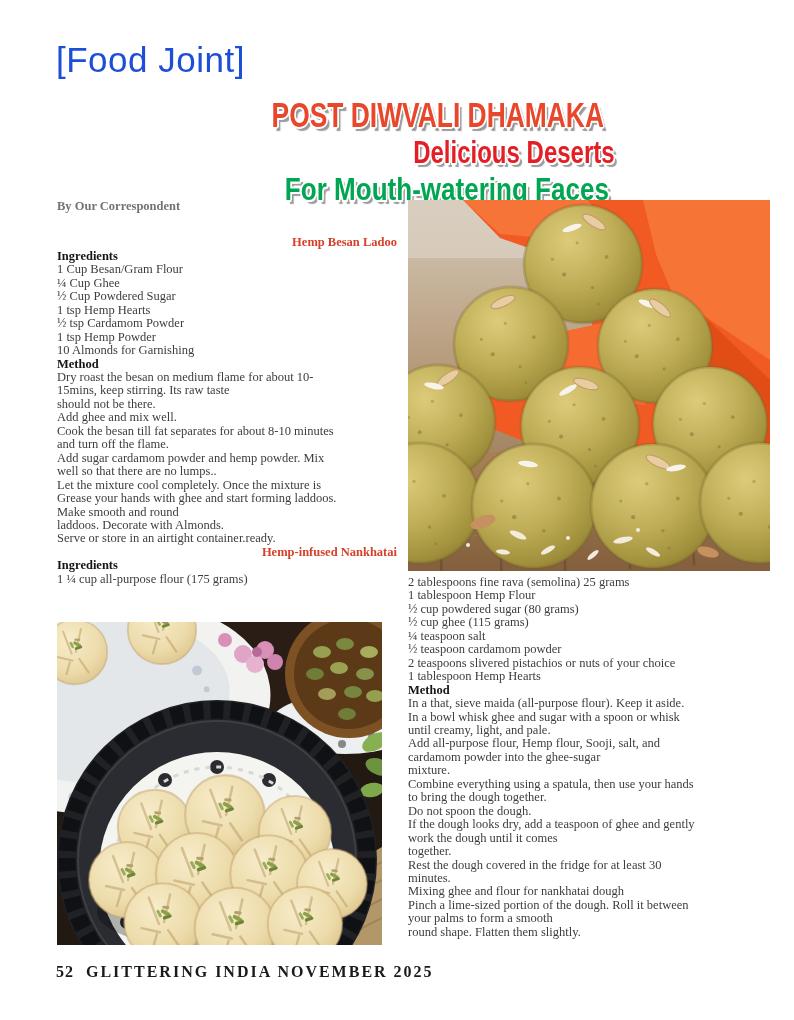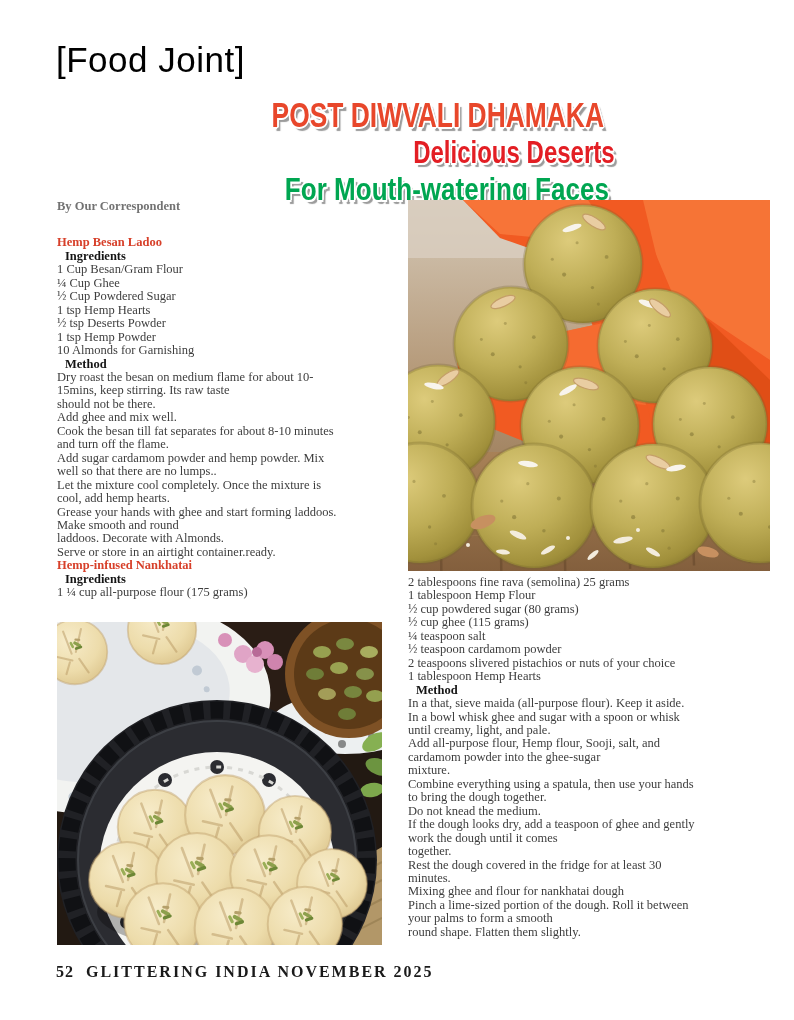--- a/index.html
+++ b/index.html
@@ -1,40 +1,40 @@
 <!DOCTYPE html>
 <html><head>
 <meta charset="utf-8">
 <style>
   html,body{margin:0;padding:0;background:#ffffff;}
   #page{position:relative;width:794px;height:1020px;background:#fff;overflow:hidden;
         font-family:"Liberation Serif",serif;color:#3d3d3d;}
 
   
   #masthead{position:absolute;left:56px;top:40px;font-family:"Liberation Sans",sans-serif;
-            font-size:35px;font-weight:500;color:#000000;letter-spacing:0.5px;}
+            font-size:35px;font-weight:500;color:#1d4ed8;letter-spacing:0.5px;}
 
   
   #headline{position:absolute;left:230px;top:99px;width:410px;text-align:right;line-height:32px;}
   .hl{display:inline-block;font-family:"Liberation Sans",sans-serif;font-weight:700;
       white-space:nowrap;
       text-shadow:2px 0 0 #fff,-2px 0 0 #fff,0 2px 0 #fff,0 -2px 0 #fff,
                   1.5px 1.5px 0 #fff,-1.5px 1.5px 0 #fff,1.5px -1.5px 0 #fff,-1.5px -1.5px 0 #fff,
                   4px 4px 1px rgba(130,130,130,.8);}
   .hl1{font-size:33px;transform:scale(.80,1.05);transform-origin:center;}
   .hl2{font-size:30px;transform:scale(.80,1.02);transform-origin:center;}
   .hl3{font-size:31px;transform:scale(.84,1.02);transform-origin:center;}
 
   
   .col{position:absolute;font-size:12.5px;line-height:13.45px;}
   #col-left{left:57px;top:200px;width:340px;}
   #col-right{left:408px;top:576px;width:372px;}
   .byline{font-weight:700;color:#737373;margin-bottom:23px;}
-  .recipe-title{font-weight:700;color:#d7402a;}
-  .label{font-weight:700;color:#141414;margin-left:8px;}
+  .recipe-title{font-weight:700;color:#d7402a;text-align:right;}
+  .label{font-weight:700;color:#141414;}
   .lines div{white-space:nowrap;}
 
   
   #photo-ladoo{position:absolute;left:408px;top:200px;width:362px;height:371px;}
   #photo-nankhatai{position:absolute;left:57px;top:622px;width:325px;height:323px;}
   svg{display:block;}
 
   
   #footer{position:absolute;left:56px;top:963px;font-family:"Liberation Serif",serif;
           font-size:16px;font-weight:600;color:#1a1a1a;letter-spacing:2px;}
@@ -55,36 +55,35 @@
 
   <div id="col-left" class="col">
     <div class="byline">By Our Correspondent</div>
     <div class="recipe-title">Hemp Besan Ladoo</div>
     <div class="label">Ingredients</div>
     <div class="lines">
         <div>1 Cup Besan/Gram Flour</div>
         <div>¼ Cup Ghee</div>
         <div>½ Cup Powdered Sugar</div>
         <div>1 tsp Hemp Hearts</div>
-        <div>½ tsp Deserts Powder</div>
+        <div>½ tsp Cardamom Powder</div>
         <div>1 tsp Hemp Powder</div>
         <div>10 Almonds for Garnishing</div>
       </div>
     <div class="label">Method</div>
     <div class="lines">
         <div>Dry roast the besan on medium flame for about 10-</div>
         <div>15mins, keep stirring. Its raw taste</div>
         <div>should not be there.</div>
         <div>Add ghee and mix well.</div>
         <div>Cook the besan till fat separates for about 8-10 minutes</div>
         <div>and turn off the flame.</div>
         <div>Add sugar cardamom powder and hemp powder. Mix</div>
         <div>well so that there are no lumps..</div>
         <div>Let the mixture cool completely. Once the mixture is</div>
-        <div>cool, add hemp hearts.</div>
         <div>Grease your hands with ghee and start forming laddoos.</div>
         <div>Make smooth and round</div>
         <div>laddoos. Decorate with Almonds.</div>
         <div>Serve or store in an airtight container.ready.</div>
       </div>
     <div class="recipe-title">Hemp-infused Nankhatai</div>
     <div class="label">Ingredients</div>
     <div class="lines">
         <div>1 ¼ cup all-purpose flour (175 grams)</div>
       </div>
@@ -216,21 +215,21 @@
     <div class="label">Method</div>
     <div class="lines">
         <div>In a that, sieve maida (all-purpose flour). Keep it aside.</div>
         <div>In a bowl whisk ghee and sugar with a spoon or whisk</div>
         <div>until creamy, light, and pale.</div>
         <div>Add all-purpose flour, Hemp flour, Sooji, salt, and</div>
         <div>cardamom powder into the ghee-sugar</div>
         <div>mixture.</div>
         <div>Combine everything using a spatula, then use your hands</div>
         <div>to bring the dough together.</div>
-        <div>Do not knead the medium.</div>
+        <div>Do not spoon the dough.</div>
         <div>If the dough looks dry, add a teaspoon of ghee and gently</div>
         <div>work the dough until it comes</div>
         <div>together.</div>
         <div>Rest the dough covered in the fridge for at least 30</div>
         <div>minutes.</div>
         <div>Mixing ghee and flour for nankhatai dough</div>
         <div>Pinch a lime-sized portion of the dough. Roll it between</div>
         <div>your palms to form a smooth</div>
         <div>round shape. Flatten them slightly.</div>
       </div>

